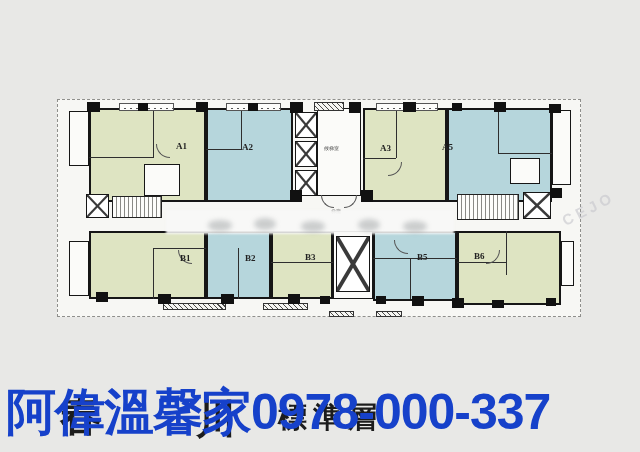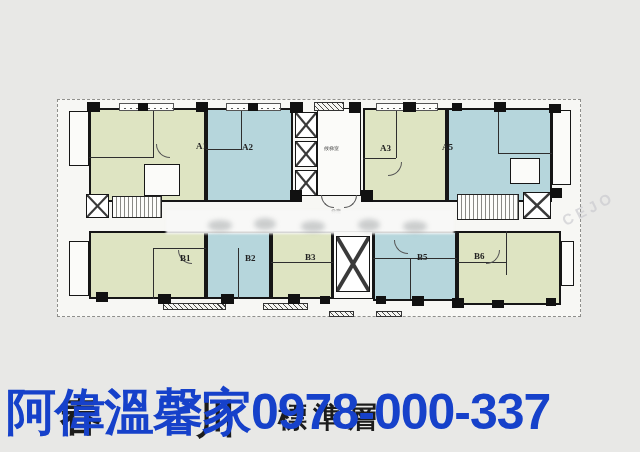--- a/index.html
+++ b/index.html
@@ -163,21 +163,21 @@
     <div class="abs col" style="left:100px;top:194px;width:13px;height:10px;"></div>
     <div class="abs col" style="left:163px;top:194px;width:13px;height:10px;"></div>
     <div class="abs col" style="left:230px;top:194px;width:12px;height:10px;"></div>
     <div class="abs col" style="left:262px;top:196px;width:10px;height:8px;"></div>
     <div class="abs col" style="left:318px;top:196px;width:10px;height:8px;"></div>
     <div class="abs col" style="left:354px;top:196px;width:12px;height:10px;"></div>
     <div class="abs col" style="left:394px;top:198px;width:12px;height:10px;"></div>
     <div class="abs col" style="left:434px;top:200px;width:12px;height:8px;"></div>
     <div class="abs col" style="left:488px;top:198px;width:10px;height:8px;"></div>
 
-    <span class="abs unit-label" style="left:138px;top:41px;">A1</span>
+    <span class="abs unit-label" style="left:118px;top:41px;">A1</span>
     <span class="abs unit-label" style="left:184px;top:42px;">A2</span>
     <span class="abs unit-label" style="left:322px;top:43px;">A3</span>
     <span class="abs unit-label" style="left:384px;top:42px;text-align:right;">A5</span>
     <span class="abs unit-label" style="left:122px;top:153px;">B1</span>
     <span class="abs unit-label" style="left:187px;top:153px;">B2</span>
     <span class="abs unit-label" style="left:247px;top:152px;">B3</span>
     <span class="abs unit-label" style="left:359px;top:152px;">B5</span>
     <span class="abs unit-label" style="left:416px;top:151px;">B6</span>
 
     <div class="abs blurstrip" style="left:108px;top:110px;width:288px;height:24px;"></div>

